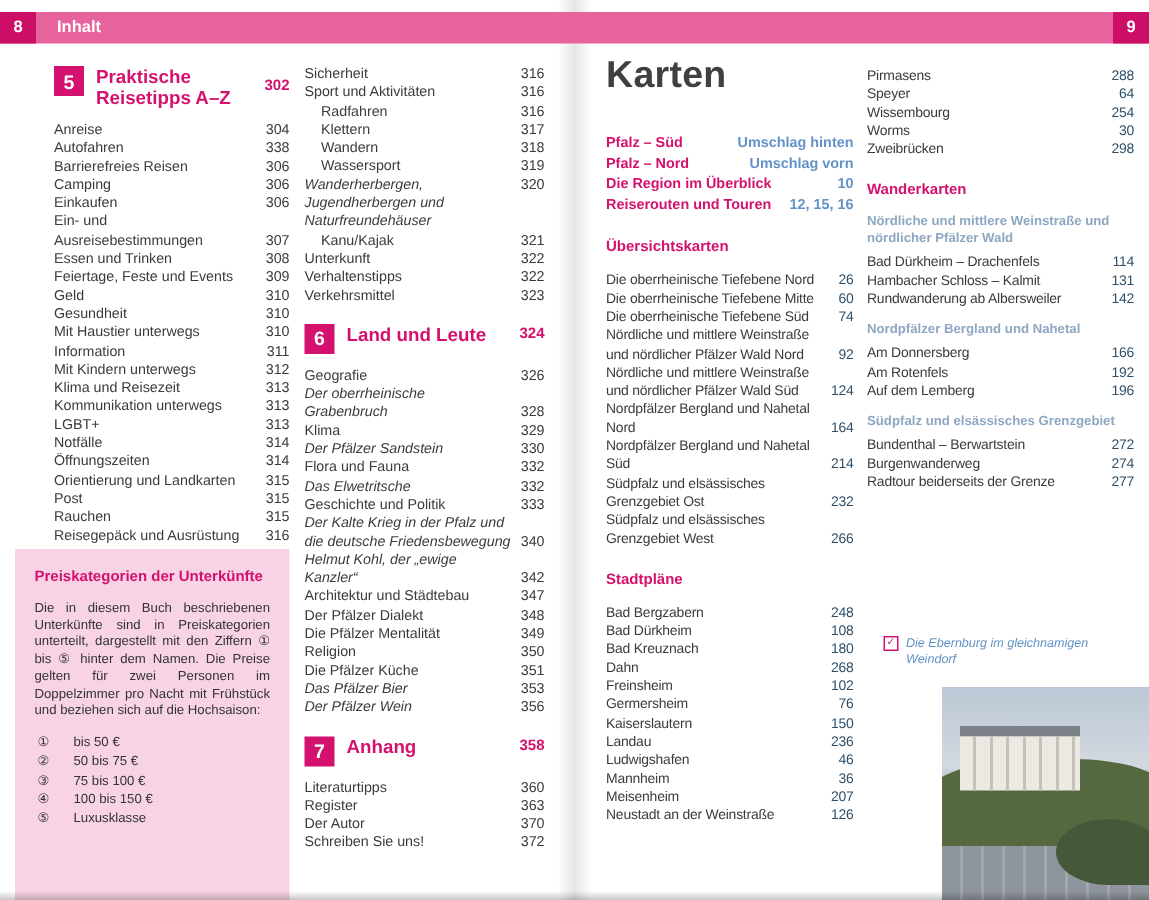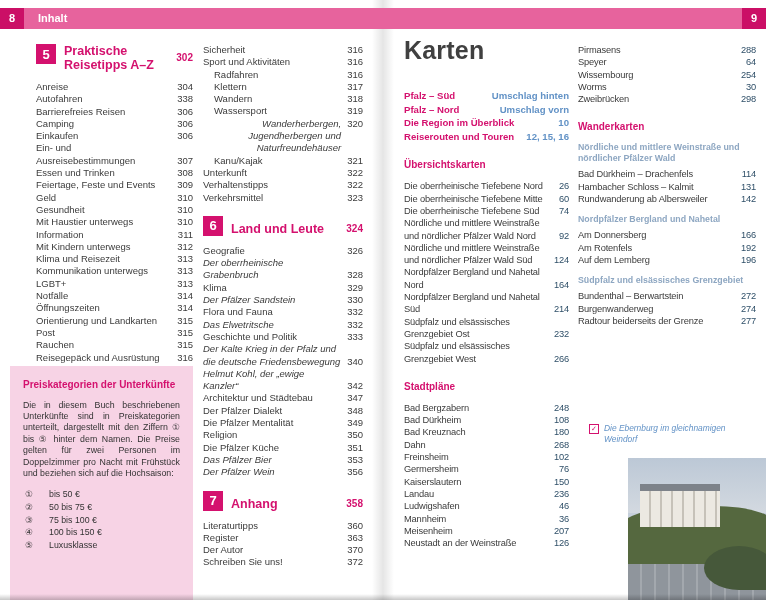--- a/index.html
+++ b/index.html
@@ -16,28 +16,28 @@
     font-weight:bold;font-size:11px;line-height:21px;text-align:center;}
   .pagebox.left{left:0;} .pagebox.right{right:0;}
   .bar-title{position:absolute;left:38px;top:0;color:#fff;font-weight:bold;font-size:11px;line-height:21px;}
 
   
   .row{display:flex;align-items:flex-end;gap:6px;font-size:9.5px;line-height:12.3px;color:#3b3b3b;}
   .row .label{flex:1;}
   .row .num{white-space:nowrap;}
   .row.indent .label{padding-left:11px;}
   .row.ital .label{font-style:italic;}
-  .row.numtop{align-items:flex-start;text-align:right;}
+  .row.numtop{align-items:flex-start;}
 
   
   .sec{display:flex;gap:8px;margin:0 0 9px 0;}
   .badge{flex:none;width:20px;height:20px;background:#d4116e;color:#fff;font-weight:bold;
     font-size:13px;display:flex;align-items:center;justify-content:center;}
   .sec-text{flex:1;display:flex;align-items:center;gap:4px;}
-  .sec.one .sec-text{align-items:flex-end;}
+  .sec.one .sec-text{align-items:flex-start;}
   .sec-title{flex:1;color:#d4116e;font-weight:bold;font-size:12.5px;line-height:14px;}
   .sec-num{color:#d4116e;font-weight:bold;font-size:10px;line-height:14px;}
 
   .lp-col1{position:absolute;left:36px;top:44px;width:157px;}
   .lp-col2{position:absolute;left:203px;top:44px;width:160px;}
   .lp-col2 .sec{margin:12px 0 9px 0;}
 
   
   .pricebox{position:absolute;left:10px;top:366px;width:183px;height:234px;background:#f7d3e5;
     box-sizing:border-box;padding:13px 13px 24px 13px;}

